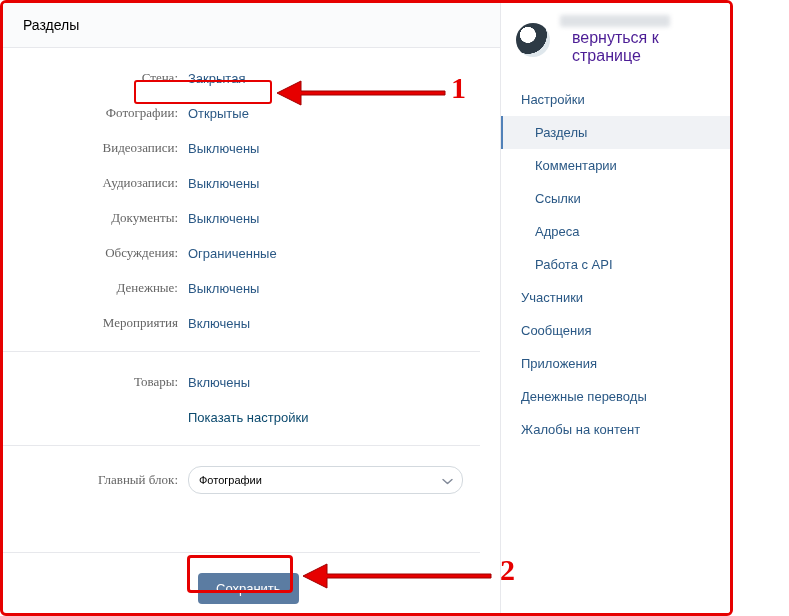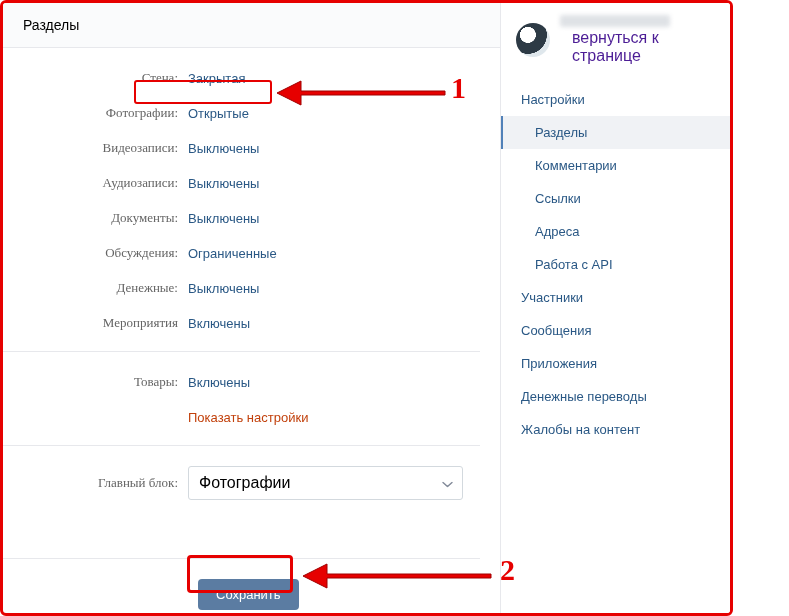--- a/index.html
+++ b/index.html
@@ -45,38 +45,38 @@
       text-align: right;
       padding-right: 10px;
       color: #656565;
       font-family: Liberation Serif, serif;
     }
     .row-value {
       color: #2a5885;
       cursor: pointer;
     }
     .row-link {
-      color: #c2410c;
+      color: #0c4a6e;
       cursor: pointer;
     }
     .divider {
       border: none;
       border-top: 1px solid #e7e8ec;
       margin: 18px 0 20px 0;
     }
     .select-wrap {
       position: relative;
       width: 275px;
     }
     .select {
       width: 100%;
       border: 1px solid #d3d9de;
-      border-radius: 3px;
+      border-radius: 13px;
       padding: 7px 30px 7px 10px;
-      font-size: 16px;
+      font-size: 11px;
       color: #000;
       background: #fff;
       cursor: pointer;
       position: relative;
     }
     .chevron {
       position: absolute;
       right: 10px;
       top: 50%;
       transform: translateY(-50%);

